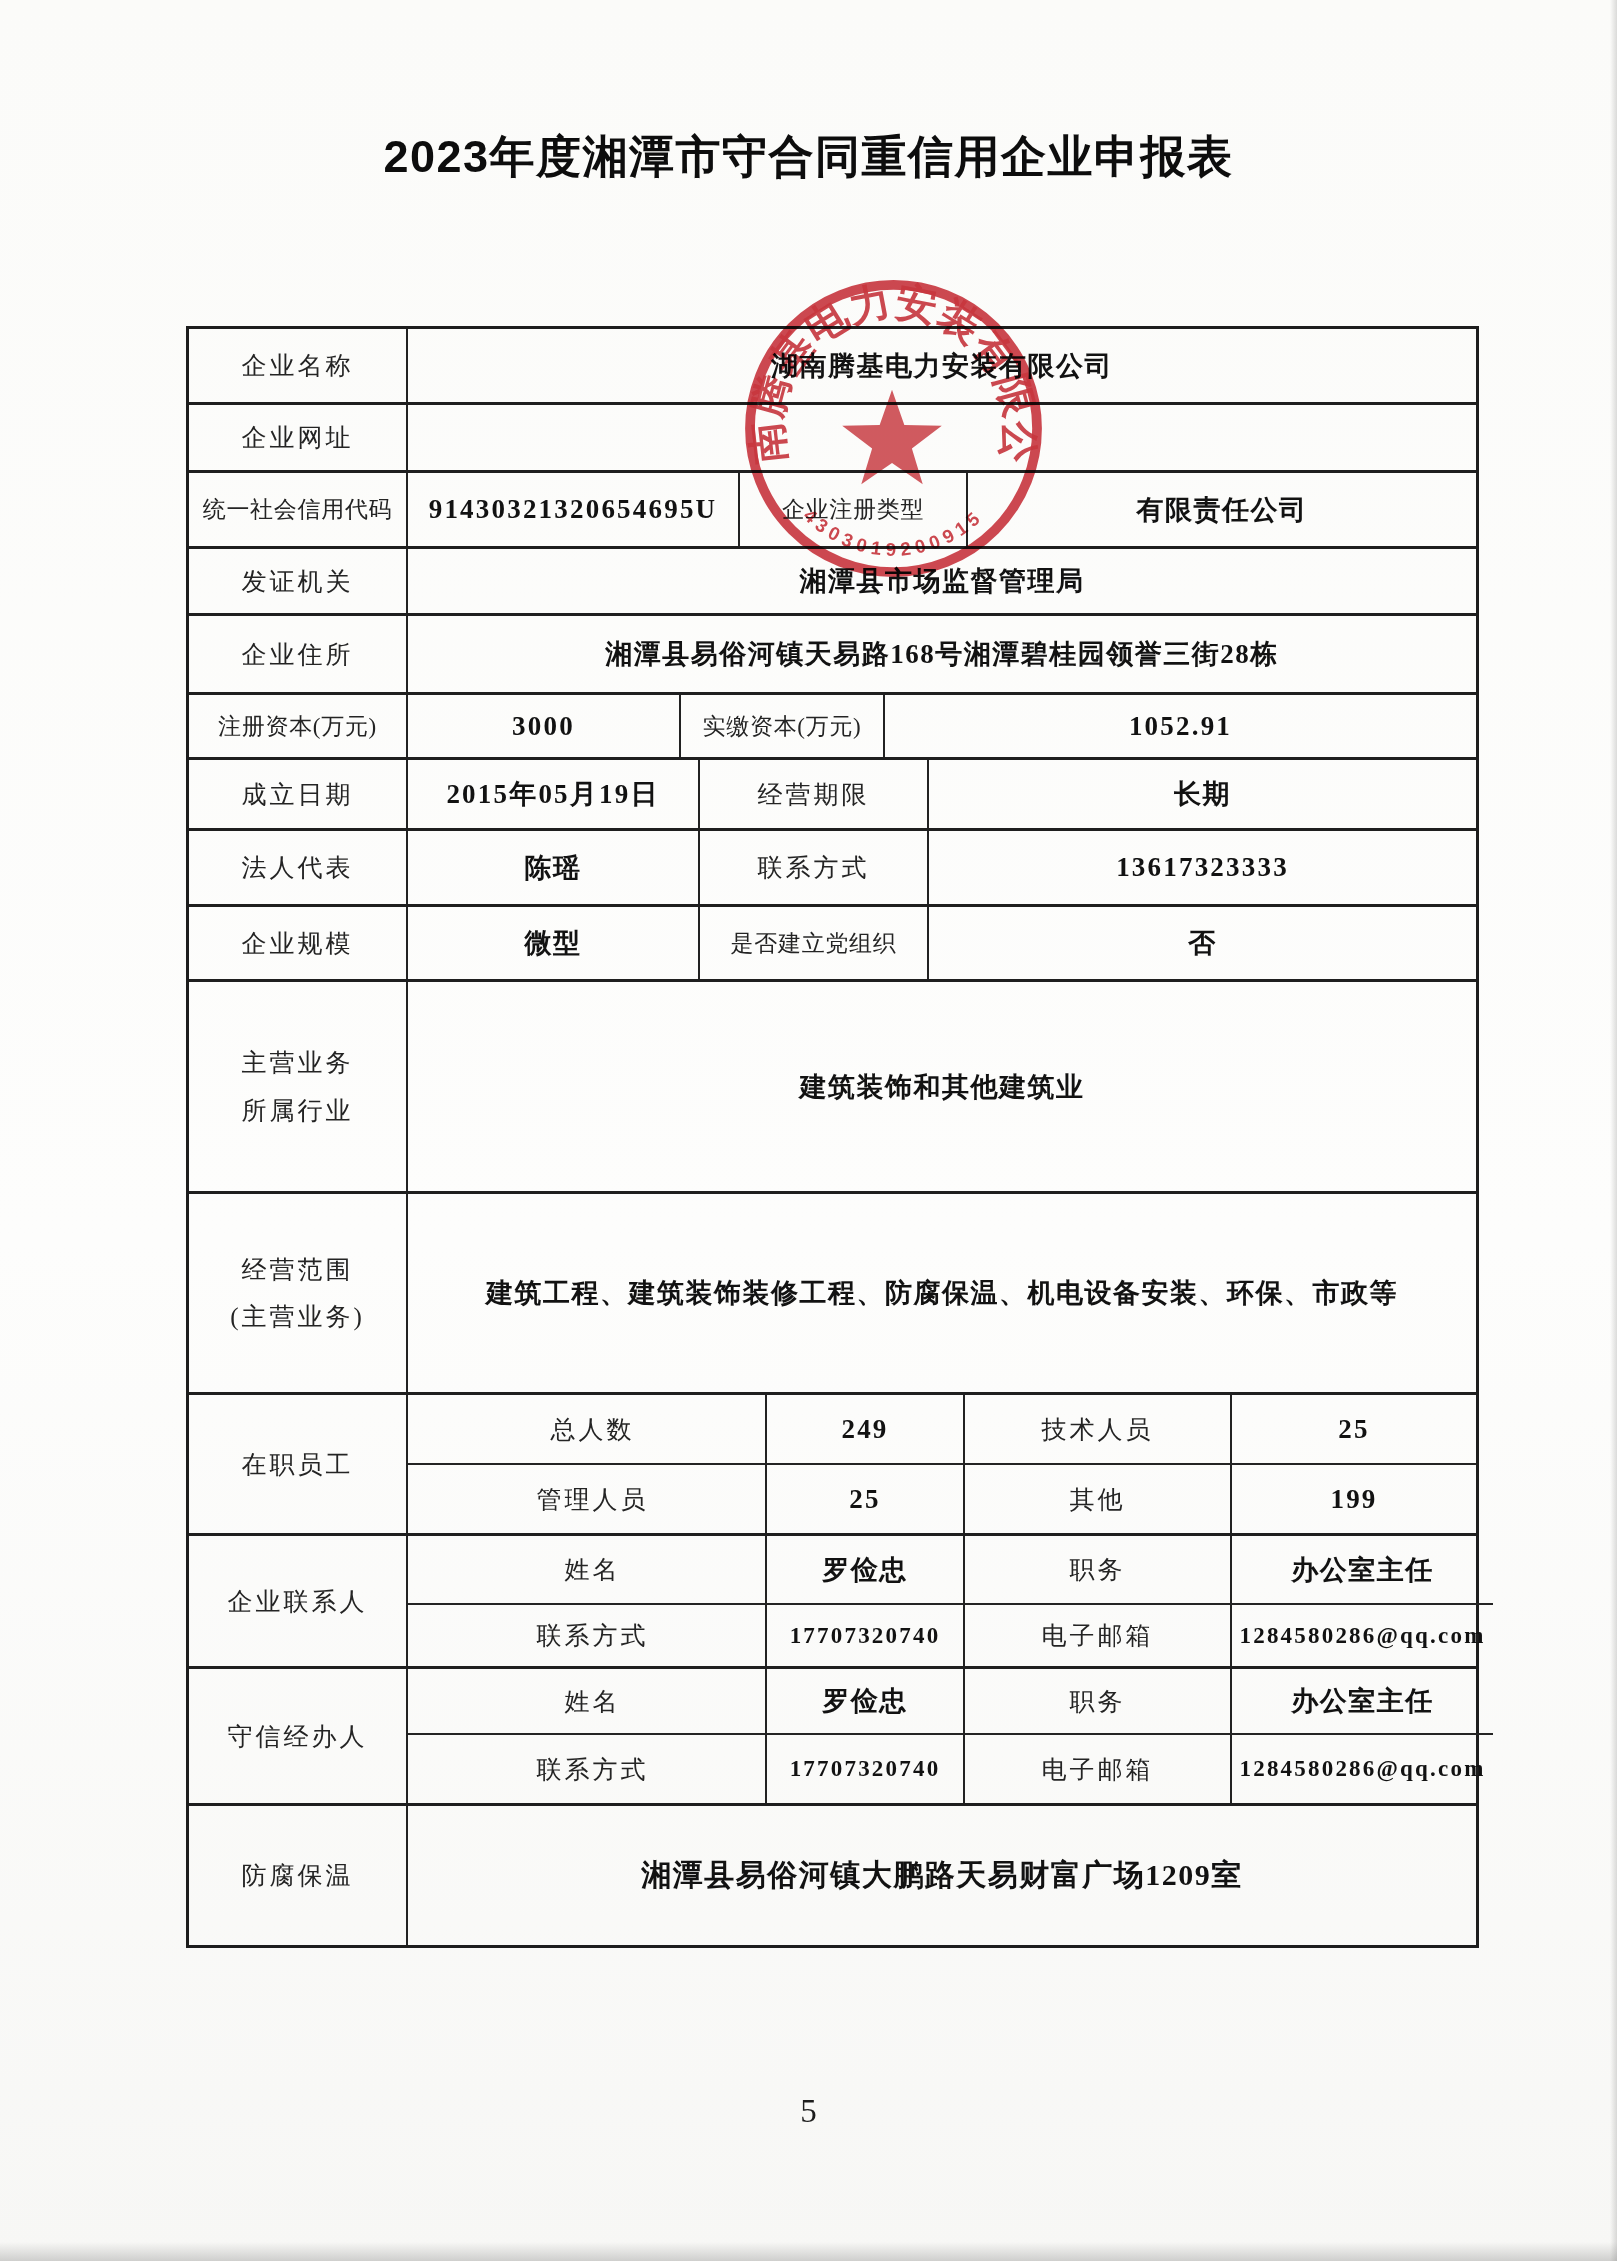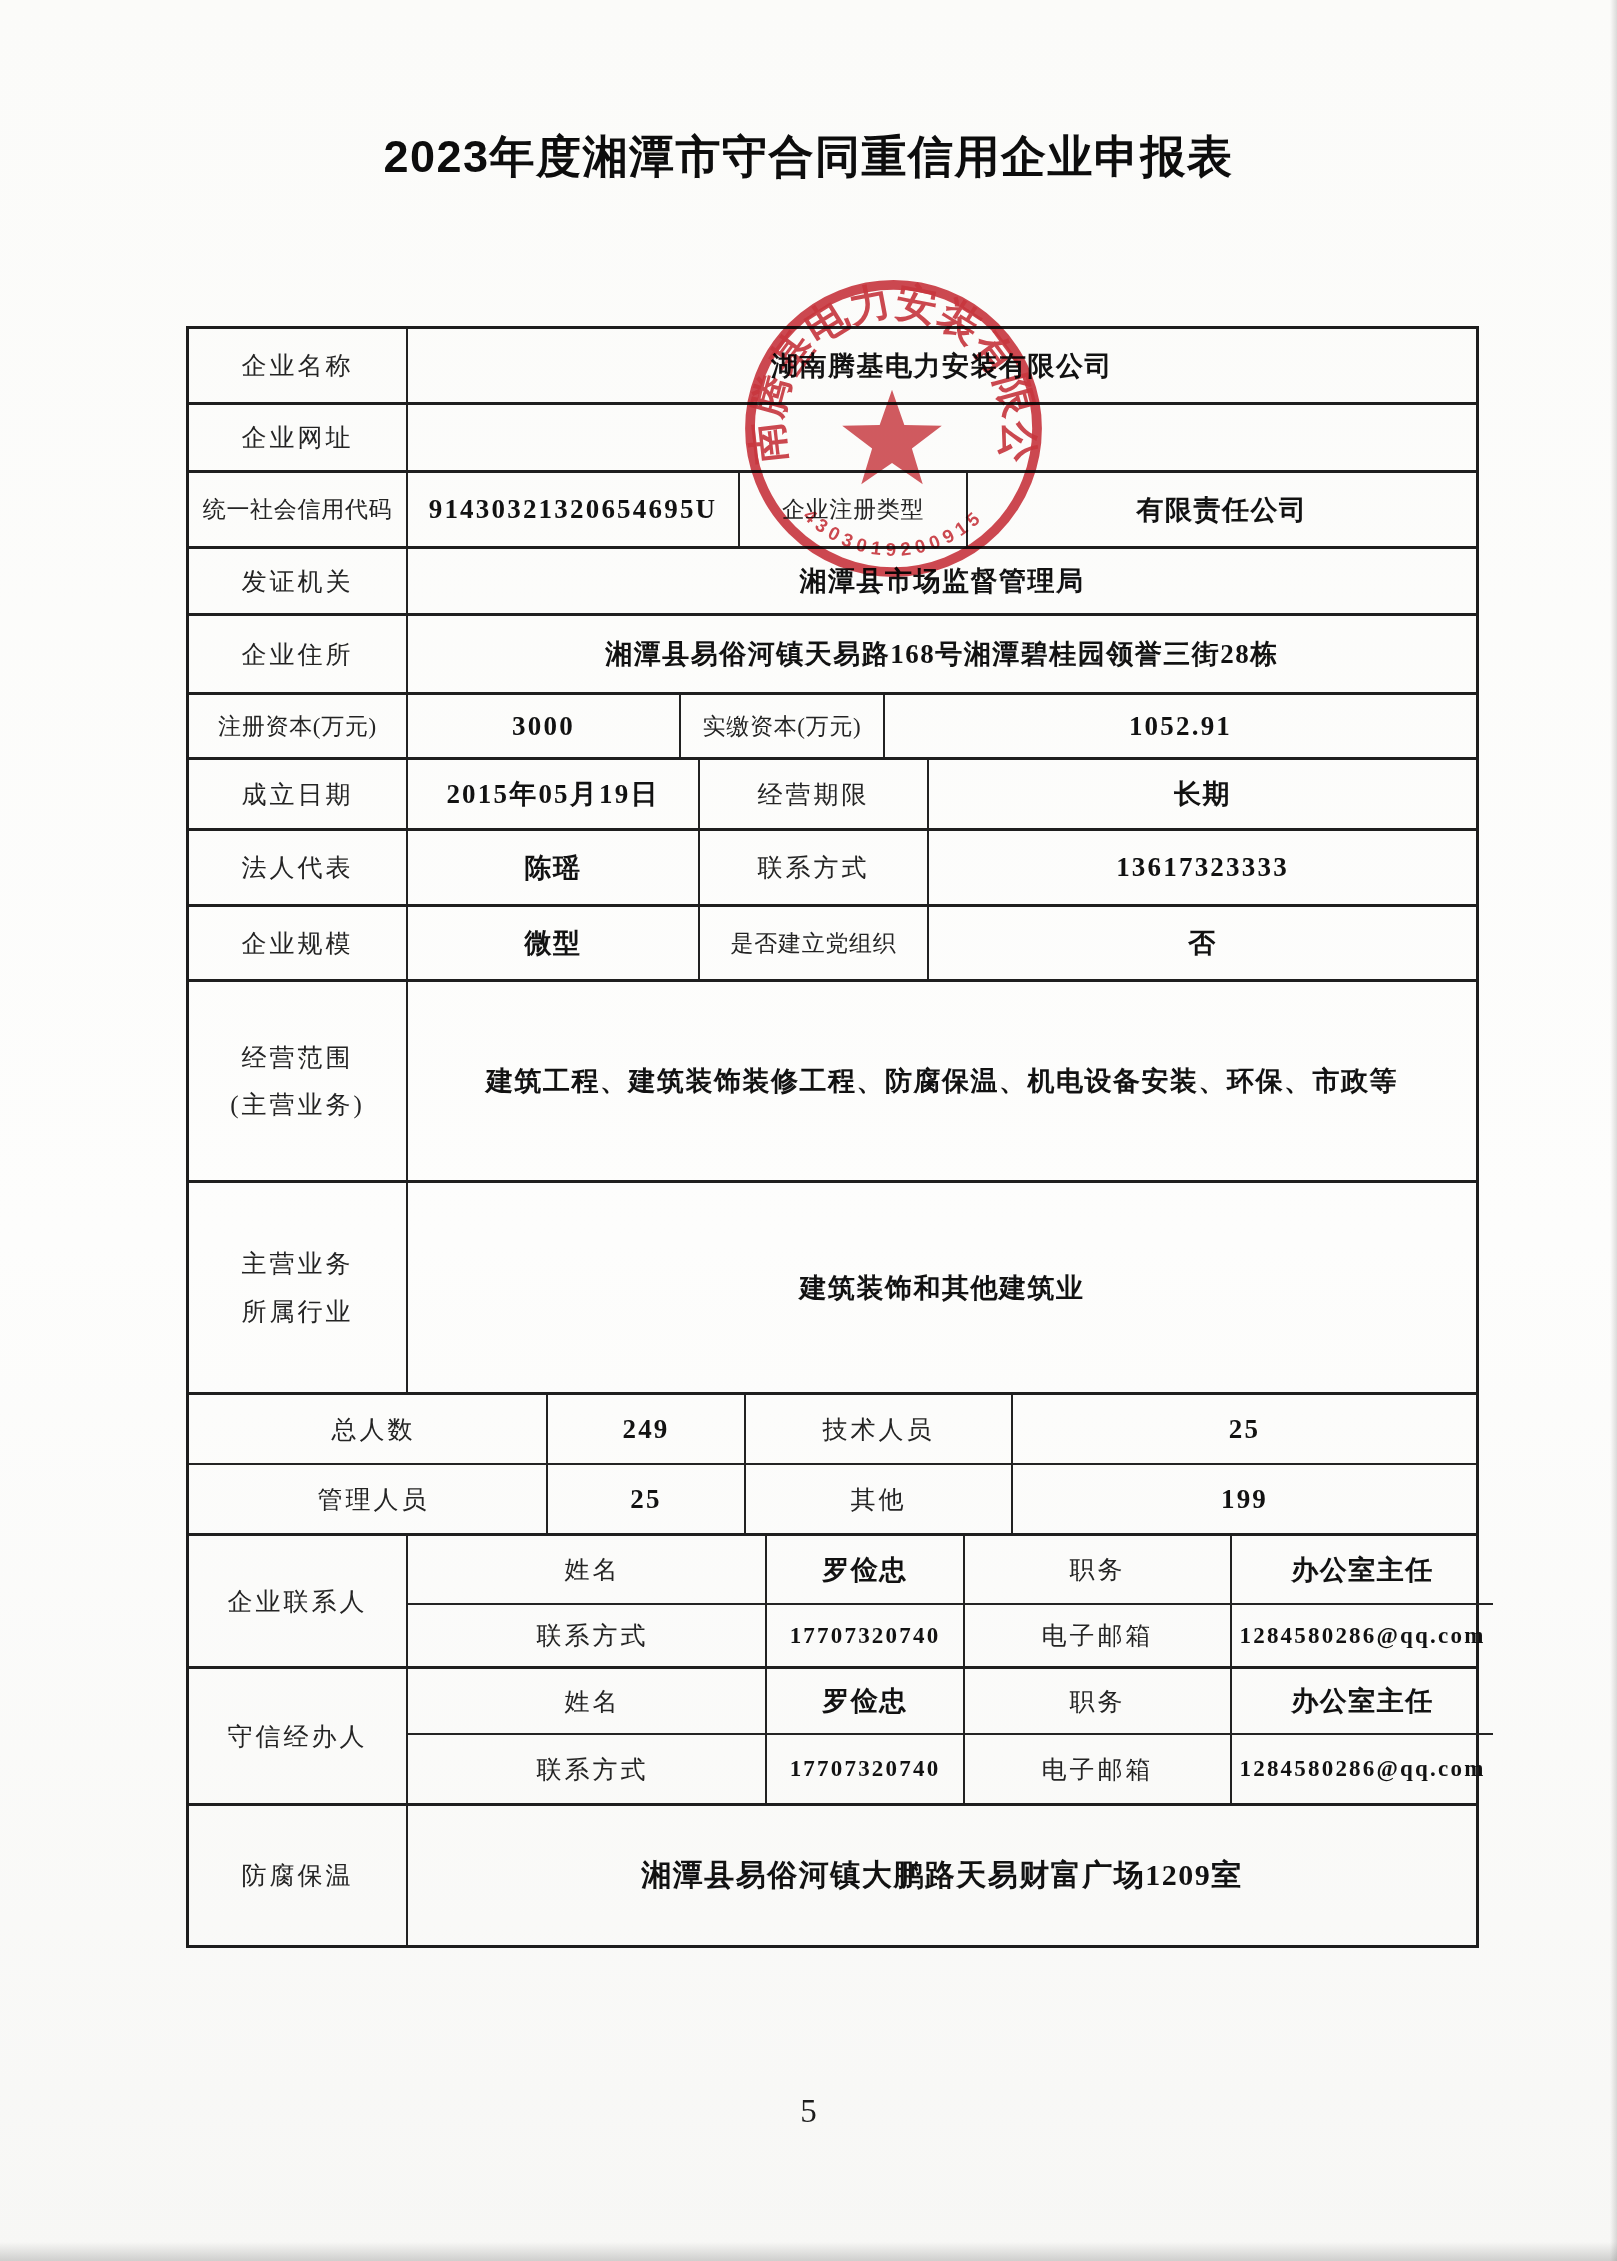--- a/index.html
+++ b/index.html
@@ -171,45 +171,48 @@
         <span class="value up6">微型</span>
       </div>
       <div class="td r7-l2">
         <span class="label tight dn20">是否建立党组织</span>
       </div>
       <div class="td flex1 endcell">
         <span class="value up12">否</span>
       </div>
     </div>
 
+    <div class="tr" style="height:212px">
+      <div class="td c-label">
+        <span class="label two-line">
+          <span>主营业务</span><br>
+          <span>所属行业</span>
+        </span>
+      </div>
+      <div class="td flex1 endcell">
+        <span class="value">建筑装饰和其他建筑业</span>
+      </div>
+    </div>
+
     <div class="tr" style="height:201px">
       <div class="td c-label">
         <span class="label two-line">
           <span>经营范围</span><br>
           <span>(主营业务)</span>
         </span>
       </div>
       <div class="td flex1 endcell">
         <span class="value">建筑工程、建筑装饰装修工程、防腐保温、机电设备安装、环保、市政等</span>
       </div>
     </div>
 
-    <div class="tr" style="height:212px">
-      <div class="td c-label">
-        <span class="label two-line">
-          <span>主营业务</span><br>
-          <span>所属行业</span>
-        </span>
-      </div>
-      <div class="td flex1 endcell">
-        <span class="value">建筑装饰和其他建筑业</span>
-      </div>
-    </div>
-
     <div class="tr section" style="height:141px">
+      <div class="td c-label">
+        <span class="label">在职员工</span>
+      </div>
       <div class="sub">
         <div class="subrow" style="height:70px">
           <div class="td s-l1">
             <span class="label dn8">总人数</span>
           </div>
           <div class="td s-v1">
             <span class="value num up10">249</span>
           </div>
           <div class="td s-l2">
             <span class="label dn8">技术人员</span>

